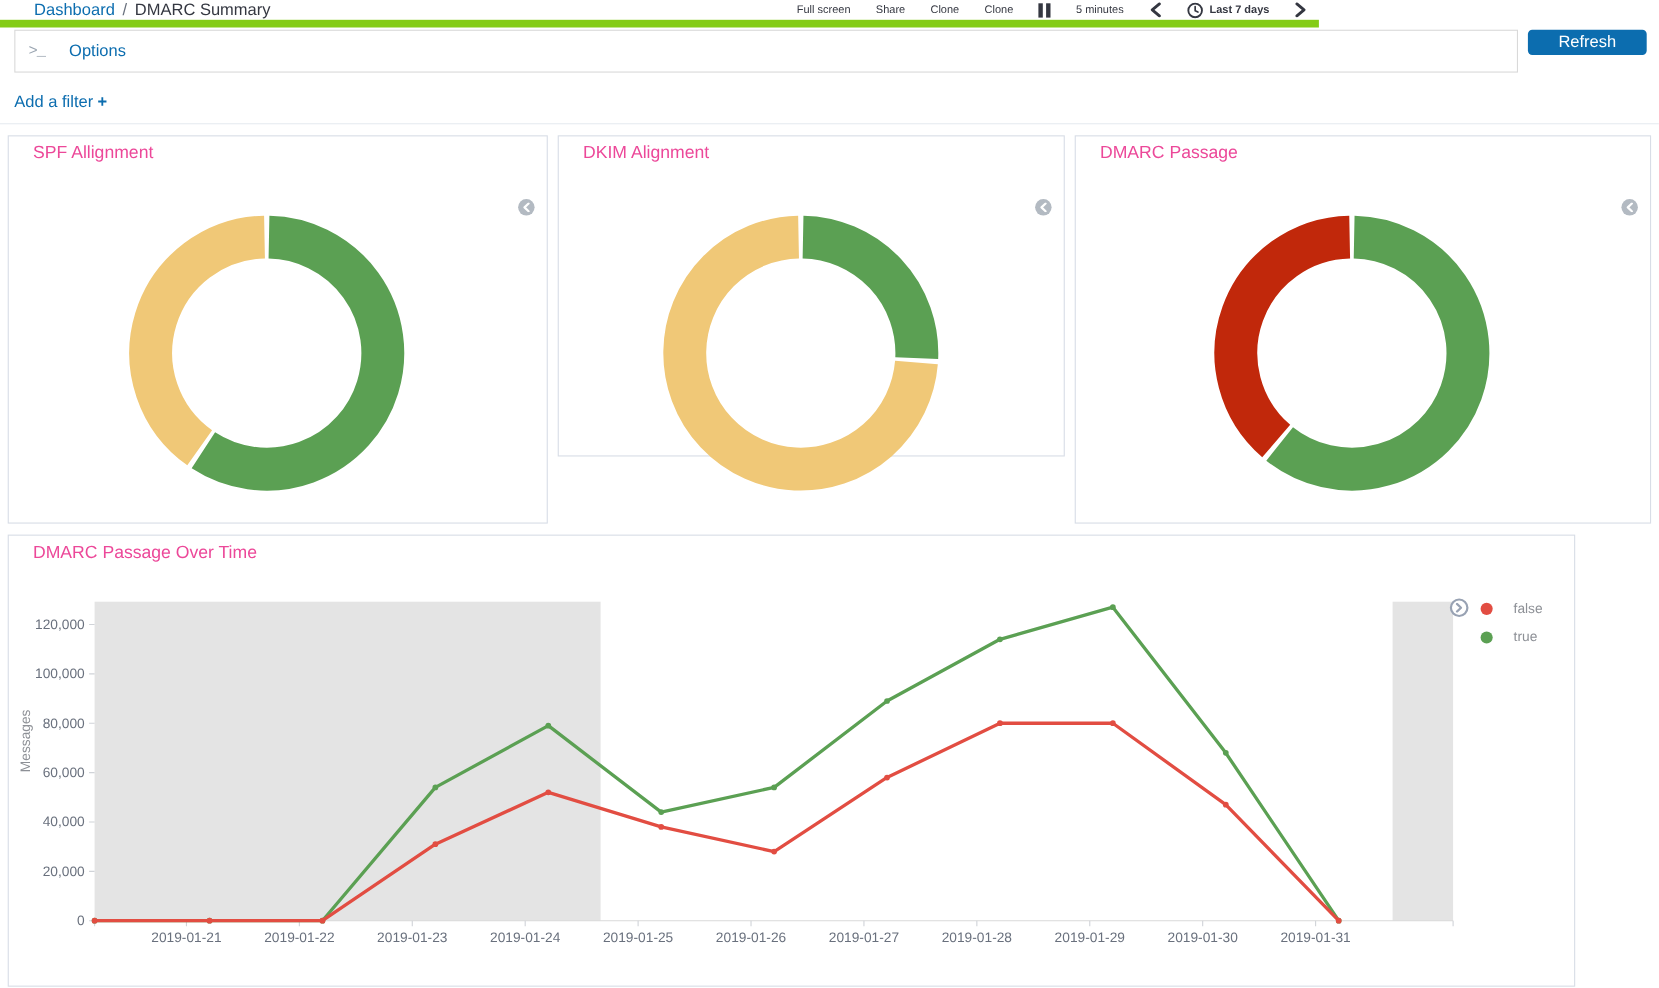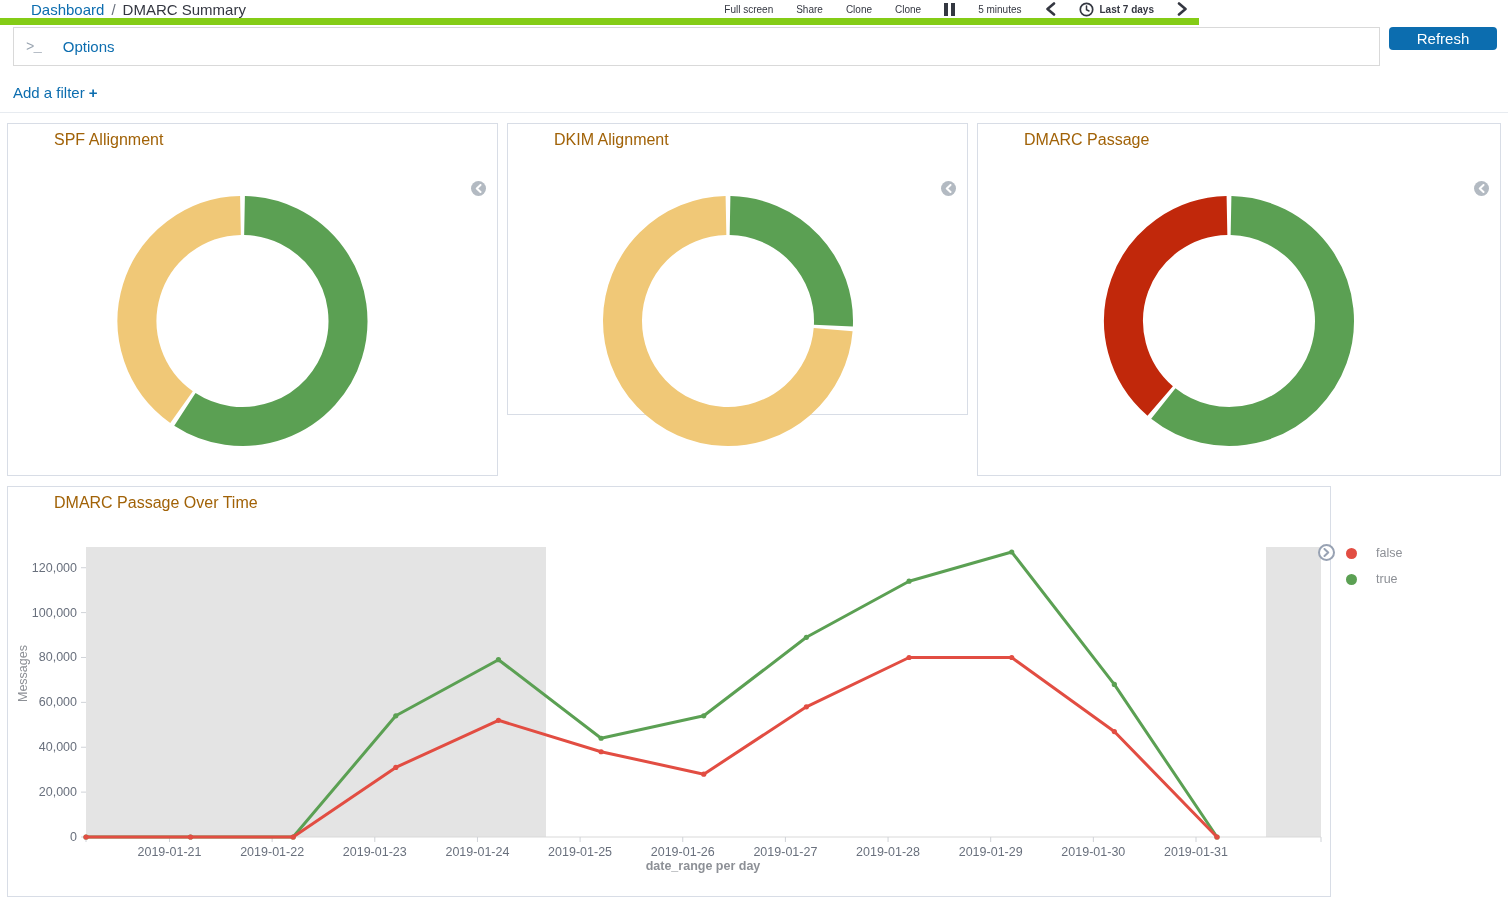--- a/index.html
+++ b/index.html
@@ -29,25 +29,25 @@
   .options-link { color:#0c6daf; font-size:15px; cursor:pointer; margin-left:12px; }
   .refresh-btn { width:108px; height:23px; background:#0c6daf; color:#fff; border:none;
                  border-radius:4px; font-size:15px; font-family:inherit; cursor:pointer; }
 
   .filterbar { position:absolute; top:84px; left:13px; font-size:15px; }
   .filterbar a { color:#0c6daf; text-decoration:none; cursor:pointer; }
   .filterbar .plus { color:#0c6daf; font-weight:bold; margin-left:4px; }
   .section-divider { position:absolute; top:112px; left:0; width:1508px; height:1px; background:#e7ebf0; }
 
   .panel { position:absolute; background:#fff; border:1px solid #d8dde6; }
-  .panel-title { position:absolute; top:7px; left:22px; font-size:16px; color:#a16207;margin-left:24px; }
+  .panel-title { position:absolute; top:7px; left:22px; font-size:16px; color:#ec4899; }
   #panel-spf   { left:7px;   top:123px; width:491px;  height:353px; }
   #panel-dkim  { left:507px; top:123px; width:461px;  height:292px; }
   #panel-dmarc { left:977px; top:123px; width:524px;  height:353px; }
-  #panel-line  { left:7px;   top:486px; width:1324px; height:411px;padding-left:38px; }
+  #panel-line  { left:7px;   top:486px; width:1425px; height:411px;padding-left:38px; }
   .collapse-btn { position:absolute; top:57px; right:11px; width:15px; height:15px; border-radius:50%;
                   background:#b3bac2; display:flex; align-items:center; justify-content:center; cursor:pointer; }
   .donut { position:absolute; left:0; top:0; cursor:pointer; }
 
   .chart-wrap { position:absolute; left:0; top:0; width:1494px; height:411px; }
   #line-chart { position:absolute; left:0; top:0; }
   .ylabel { position:absolute; left:2px; top:195px; width:26px; color:#8d9096; font-size:12.5px;
             transform:rotate(-90deg); transform-origin:center; white-space:nowrap; }
   .xlabel { position:absolute; left:0; top:372px; width:1390px; text-align:center; color:#8d9096;
             font-size:12.5px; font-weight:bold; }
@@ -215,21 +215,20 @@
         <circle cx="490.45000000000005" cy="233.31199999999998" r="2.6" fill="#e24d42"></circle>
         <circle cx="593.1" cy="264.728" r="2.6" fill="#e24d42"></circle>
         <circle cx="695.75" cy="287.168" r="2.6" fill="#e24d42"></circle>
         <circle cx="798.4000000000001" cy="219.84799999999998" r="2.6" fill="#e24d42"></circle>
         <circle cx="901.0500000000001" cy="170.48" r="2.6" fill="#e24d42"></circle>
         <circle cx="1003.7" cy="170.48" r="2.6" fill="#e24d42"></circle>
         <circle cx="1106.35" cy="244.53199999999998" r="2.6" fill="#e24d42"></circle>
         <circle cx="1209" cy="350" r="2.6" fill="#e24d42"></circle>
       </svg>
     <div class="ylabel">Messages</div>
-    <div class="xlabel">date_range per day</div>
     <div class="legend-toggle">
       <svg width="7" height="9" viewBox="0 0 7 9">
           <polyline points="1.5,1 5.2,4.5 1.5,8" fill="none" stroke="#98a2b3" stroke-width="2" stroke-linecap="round" stroke-linejoin="round"></polyline>
         </svg>
     </div>
     <div class="legend">
       <div class="legend-row">
         <span class="legend-dot" style="background: rgb(226, 77, 66);"></span>
         <span>false</span>
       </div>

